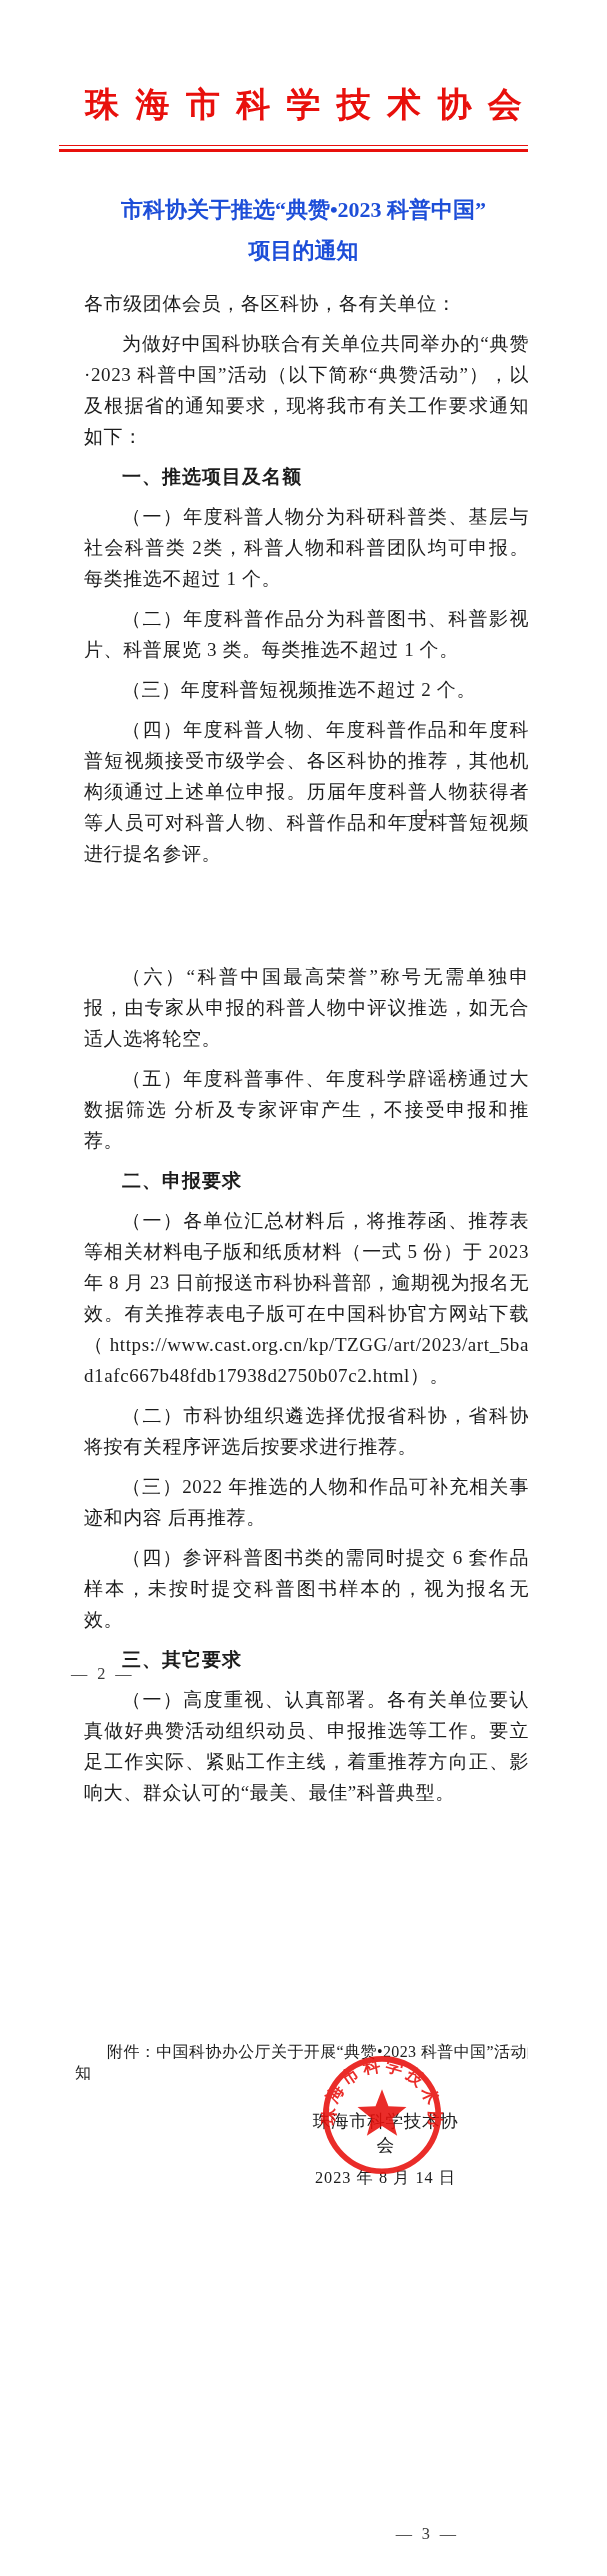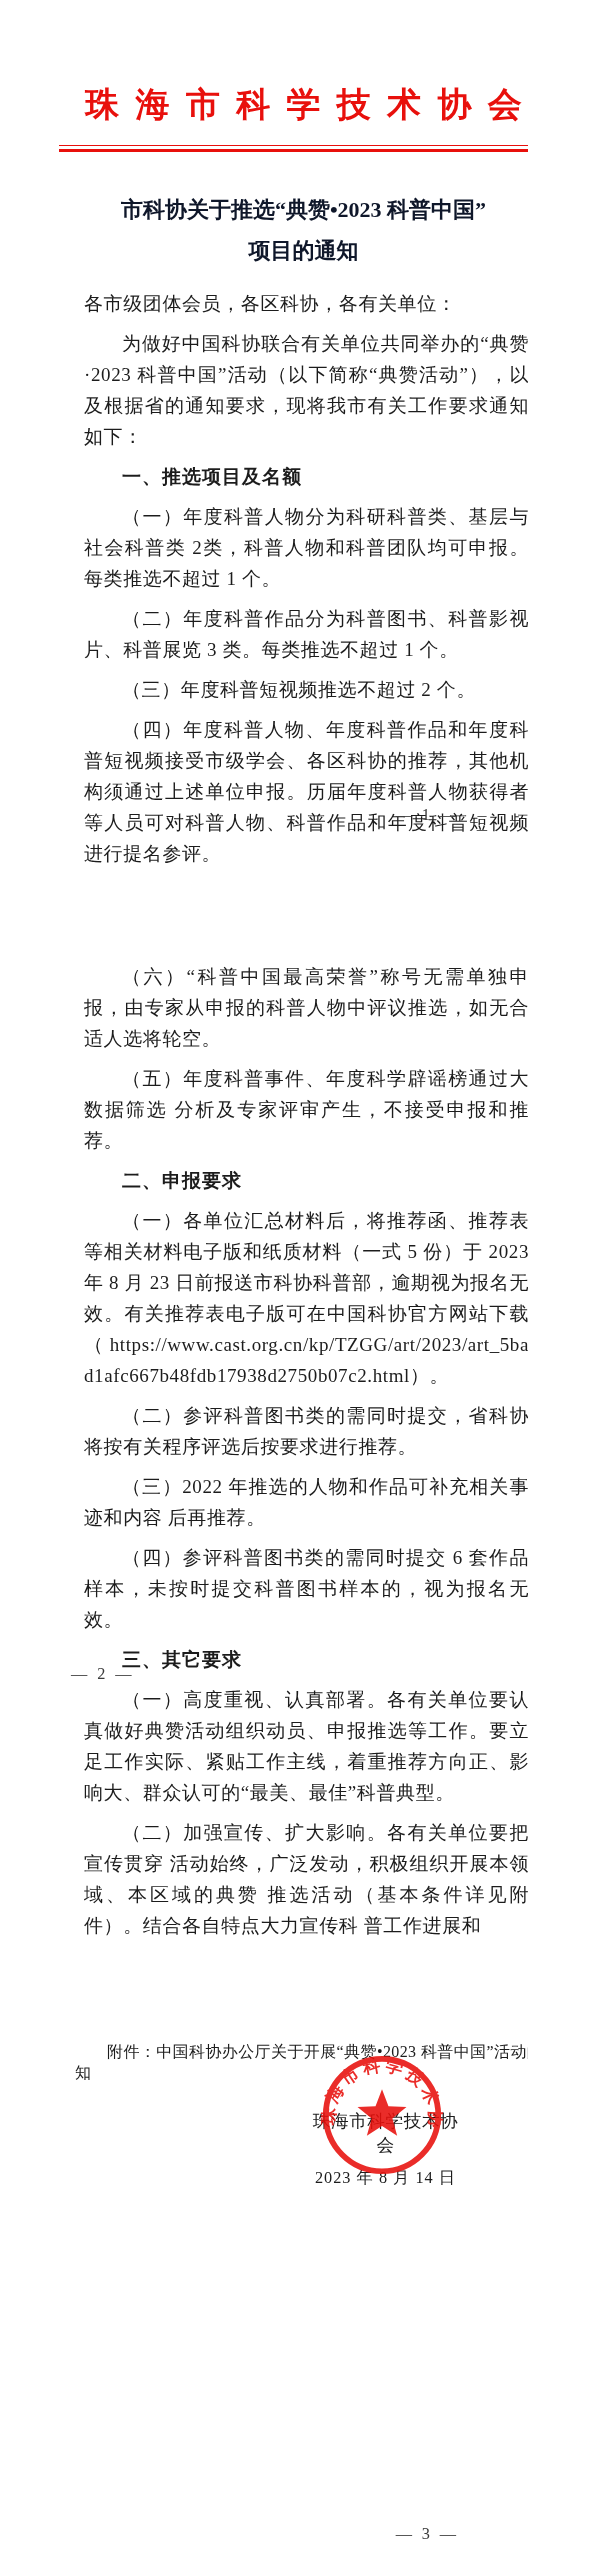--- a/index.html
+++ b/index.html
@@ -27,21 +27,21 @@
     position:absolute; top:145px; left:59px; width:490px; height:2.9px;
     border-top:1.9px solid #e8100c;
     border-bottom:3.8px solid #e8100c;
     box-sizing:content-box;
   }
   
   #doc-title {
     position:absolute; top:189px; left:0; width:607px;
     text-align:center; font-weight:bold;
     font-size:22px; line-height:41px;
-    color:#0f172a;
+    color:#1d4ed8;
   }
   
   .body-block { position:absolute; left:75px; width:463px; }
   #page1-body { top:279px; }
   #page2-body { top:952px; }
   #page3-body { top:1824px; }
   .para {
     margin:9px;
     font-size:19px;
     line-height:31px;
@@ -107,26 +107,25 @@
       <p class="para indent">（三）年度科普短视频推选不超过 2 个。</p>
       <p class="para indent">（四）年度科普人物、年度科普作品和年度科普短视频接受市级学会、各区科协的推荐，其他机构须通过上述单位申报。历届年度科普人物获得者等人员可对科普人物、科普作品和年度科普短视频进行提名参评。</p>
     </div>
   <div id="page-number-1" class="page-number">— 1 —</div>
 
   <div id="page2-body" class="body-block">
       <p class="para indent">（六）“科普中国最高荣誉”称号无需单独申报，由专家从申报的科普人物中评议推选，如无合适人选将轮空。</p>
       <p class="para indent">（五）年度科普事件、年度科学辟谣榜通过大数据筛选 分析及专家评审产生，不接受申报和推荐。</p>
       <p class="para heading">二、申报要求</p>
       <p class="para indent">（一）各单位汇总材料后，将推荐函、推荐表等相关材料电子版和纸质材料（一式 5 份）于 2023 年 8 月 23 日前报送市科协科普部，逾期视为报名无效。有关推荐表电子版可在中国科协官方网站下载（https://www.cast.org.cn/kp/TZGG/art/2023/art_5bad1afc667b48fdb17938d2750b07c2.html）。</p>
-      <p class="para indent">（二）参评科普图书类的需同时提交，省科协将按有关程序评选后按要求进行推荐。</p>
+      <p class="para indent">（二）市科协组织遴选择优报省科协，省科协将按有关程序评选后按要求进行推荐。</p>
       <p class="para indent">（三）2022 年推选的人物和作品可补充相关事迹和内容 后再推荐。</p>
       <p class="para indent">（四）参评科普图书类的需同时提交 6 套作品样本，未按时提交科普图书样本的，视为报名无效。</p>
       <p class="para heading">三、其它要求</p>
       <p class="para indent">（一）高度重视、认真部署。各有关单位要认真做好典赞活动组织动员、申报推选等工作。要立足工作实际、紧贴工作主线，着重推荐方向正、影响大、群众认可的“最美、最佳”科普典型。</p>
-      <p class="para indent">（二）加强宣传、扩大影响。各有关单位要把宣传贯穿 活动始终，广泛发动，积极组织开展本领域、本区域的典赞 推选活动（基本条件详见附件）。结合各自特点大力宣传科 普工作进展和</p>
     </div>
   <div id="page-number-2" class="page-number">— 2 —</div>
 
 
   <div id="attachment-line">附件：中国科协办公厅关于开展“典赞•2023 科普中国”活动的通知</div>
 
   <div id="signature-block">
     <div id="signature-org">珠海市科学技术协会</div>
     <div id="signature-date">2023 年 8 月 14 日</div>
   </div>

